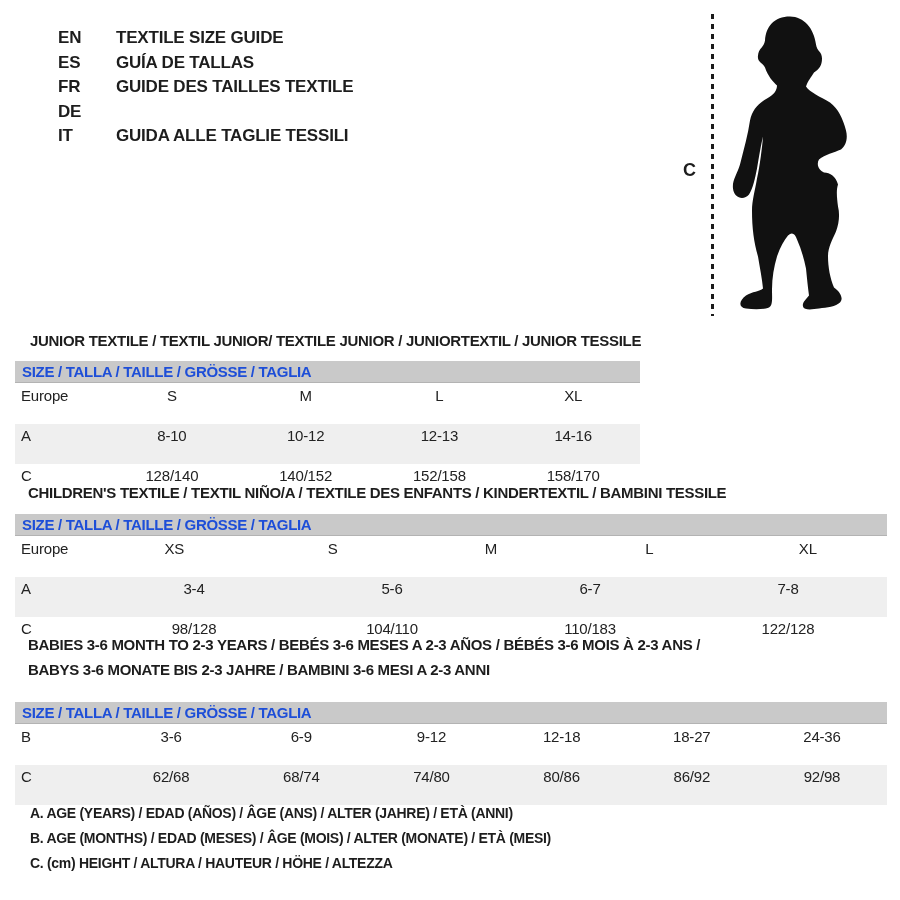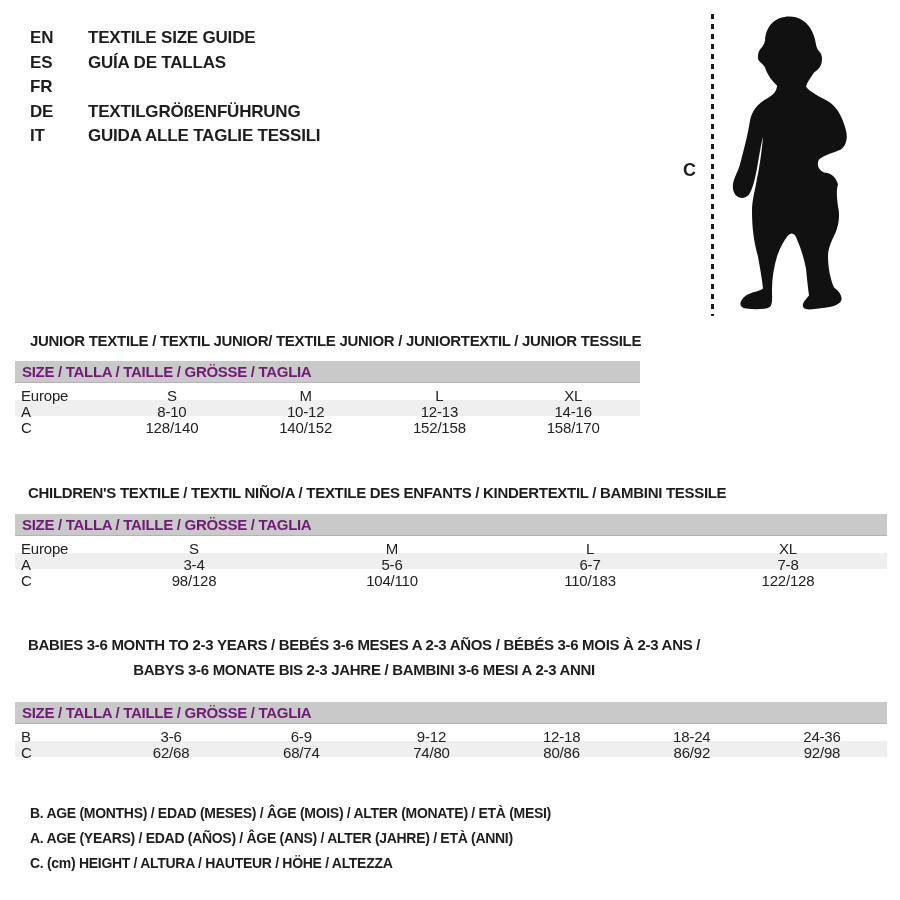--- a/index.html
+++ b/index.html
@@ -10,53 +10,53 @@
     color:#1d1d1d;
     position:relative;
     overflow:hidden;
     -webkit-font-smoothing:antialiased;
   }
   .abs{position:absolute;}
 
   
   .langs{top:26px;left:30px;}
   .lang-row{display:flex;height:24.6px;line-height:24.6px;font-weight:bold;font-size:17px;letter-spacing:-0.2px;}
-  .lang-code{width:58px;}
+  .lang-code{width:58px;margin-left:28px;}
   
   .dotline{
     left:711px;top:14px;width:3px;height:302px;
     background:repeating-linear-gradient(to bottom,#1b1b1b 0 5px,transparent 5px 10px);
   }
   .c-label{left:683px;top:160px;font-weight:bold;font-size:18px;}
   .toddler{left:722px;top:13px;}
 
   
   .sec-title{
     left:30px;font-weight:bold;font-size:15px;letter-spacing:-0.3px;line-height:25px;
     white-space:pre-line;
   }
   #title-0{top:321px;margin-top:7px;}
   #title-1{top:480px;left:28px;}
-  #title-2{top:632px;left:28px;text-align:center;}
+  #title-2{top:632px;left:28px;}
 
   
   .sizetable{left:15px;}
   #table-0{top:361px;width:625px;}
   #table-1{top:514px;width:872px;}
   #table-2{top:702px;width:872px;}
   .size-bar{
     background:#c9c9c9;
     height:22px;line-height:22px;
-    font-weight:bold;font-size:15px;letter-spacing:-0.3px;color:#701a75;
+    font-weight:bold;font-size:15px;letter-spacing:-0.3px;color:#1d4ed8;
     padding-left:7px;
     border-bottom:1px solid #b3b3b3;
     box-sizing:border-box;
   }
   .rows{margin-top:1px;}
-  .trow{display:flex;height:16px;line-height:24px;font-size:15px;letter-spacing:-0.2px;color:#222;}
+  .trow{display:flex;height:40px;line-height:24px;font-size:15px;letter-spacing:-0.2px;color:#222;}
   .trow.shaded{background:#efefef;}
   .rlabel{padding-left:6px;box-sizing:border-box;}
   #table-0 .rlabel{width:90px;}
   #table-1 .rlabel{width:80px;}
   #table-2 .rlabel{width:91px;}
   .cell{flex:1;text-align:center;}
 
   
   .legend{top:801px;left:30px;}
   .legend-line{height:25px;line-height:25px;font-weight:bold;font-size:14px;letter-spacing:-0.3px;}
@@ -68,24 +68,24 @@
   <div class="lang-row">
     <span class="lang-code">EN</span>
     <span>TEXTILE SIZE GUIDE</span>
   </div>
   <div class="lang-row">
     <span class="lang-code">ES</span>
     <span>GUÍA DE TALLAS</span>
   </div>
   <div class="lang-row">
     <span class="lang-code">FR</span>
+    <span>GUIDE DES TAILLES TEXTILE</span>
   </div>
   <div class="lang-row">
     <span class="lang-code">DE</span>
-    <span>TEXTILGRÖßENFÜHRUNG</span>
   </div>
   <div class="lang-row">
     <span class="lang-code">IT</span>
     <span>GUIDA ALLE TAGLIE TESSILI</span>
   </div>
 </div>
 
 <div class="abs dotline"></div>
 <div class="abs c-label">C</div>
 <svg class="abs toddler" width="140" height="303" viewBox="0 0 140 300">
@@ -165,20 +165,21 @@
         <div class="cell">152/158</div>
         <div class="cell">158/170</div>
       </div>
     </div>
 </div>
 <div class="abs sizetable" id="table-1">
   <div class="size-bar">SIZE / TALLA / TAILLE / GRÖSSE / TAGLIA</div>
   <div class="rows">
       <div class="trow">
         <div class="rlabel">Europe</div>
+        <div class="cell">XS</div>
         <div class="cell">S</div>
         <div class="cell">M</div>
         <div class="cell">L</div>
         <div class="cell">XL</div>
       </div>
       <div class="trow shaded">
         <div class="rlabel">A</div>
         <div class="cell">3-4</div>
         <div class="cell">5-6</div>
         <div class="cell">6-7</div>
@@ -195,32 +196,32 @@
 </div>
 <div class="abs sizetable" id="table-2">
   <div class="size-bar">SIZE / TALLA / TAILLE / GRÖSSE / TAGLIA</div>
   <div class="rows">
       <div class="trow">
         <div class="rlabel">B</div>
         <div class="cell">3-6</div>
         <div class="cell">6-9</div>
         <div class="cell">9-12</div>
         <div class="cell">12-18</div>
-        <div class="cell">18-24</div>
+        <div class="cell">18-27</div>
         <div class="cell">24-36</div>
       </div>
       <div class="trow shaded">
         <div class="rlabel">C</div>
         <div class="cell">62/68</div>
         <div class="cell">68/74</div>
         <div class="cell">74/80</div>
         <div class="cell">80/86</div>
         <div class="cell">86/92</div>
         <div class="cell">92/98</div>
       </div>
     </div>
 </div>
 
 <div class="abs legend">
+  <div class="legend-line">A. AGE (YEARS) / EDAD (AÑOS) / ÂGE (ANS) / ALTER (JAHRE) / ETÀ (ANNI)</div>
   <div class="legend-line">B. AGE (MONTHS) / EDAD (MESES) / ÂGE (MOIS) / ALTER (MONATE) / ETÀ (MESI)</div>
-  <div class="legend-line">A. AGE (YEARS) / EDAD (AÑOS) / ÂGE (ANS) / ALTER (JAHRE) / ETÀ (ANNI)</div>
   <div class="legend-line">C. (cm) HEIGHT / ALTURA / HAUTEUR / HÖHE / ALTEZZA</div>
 </div>
 
 </body></html>

